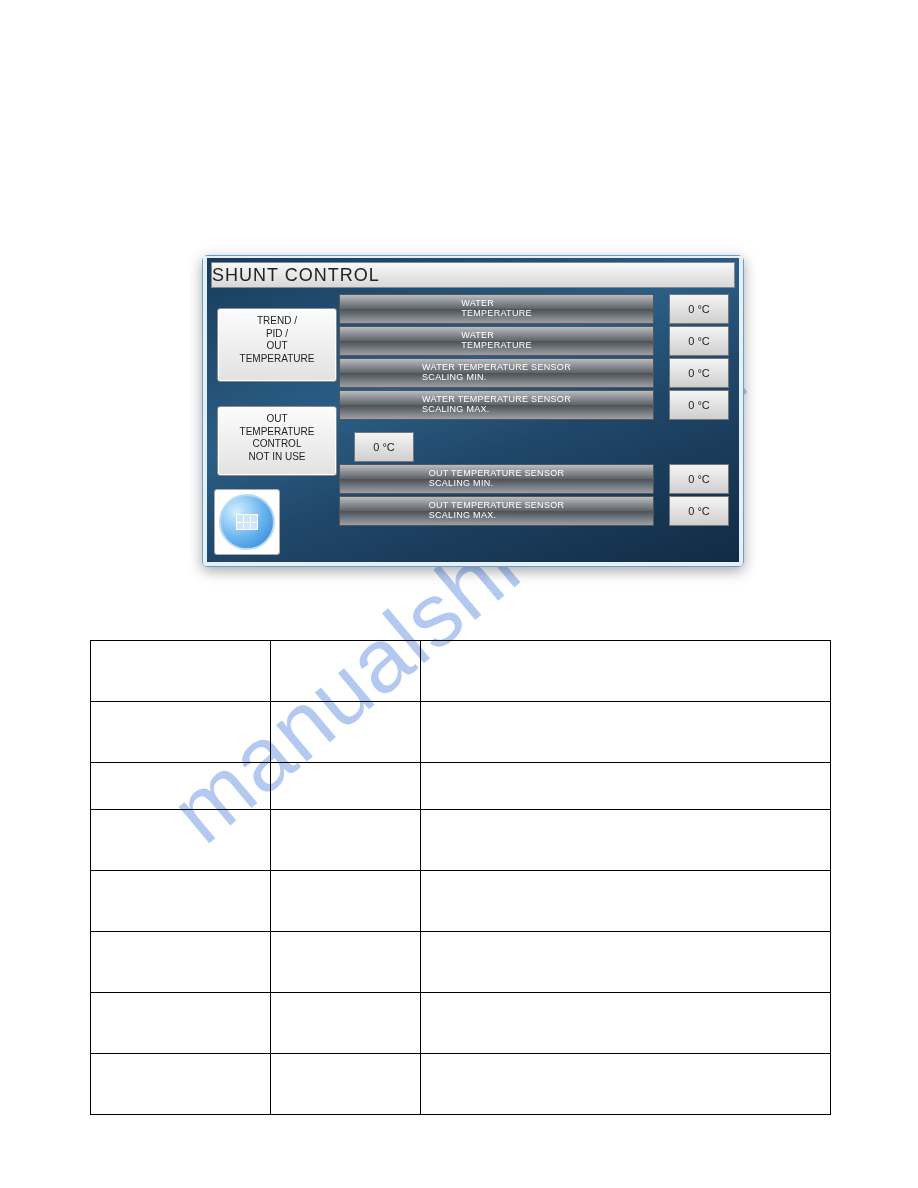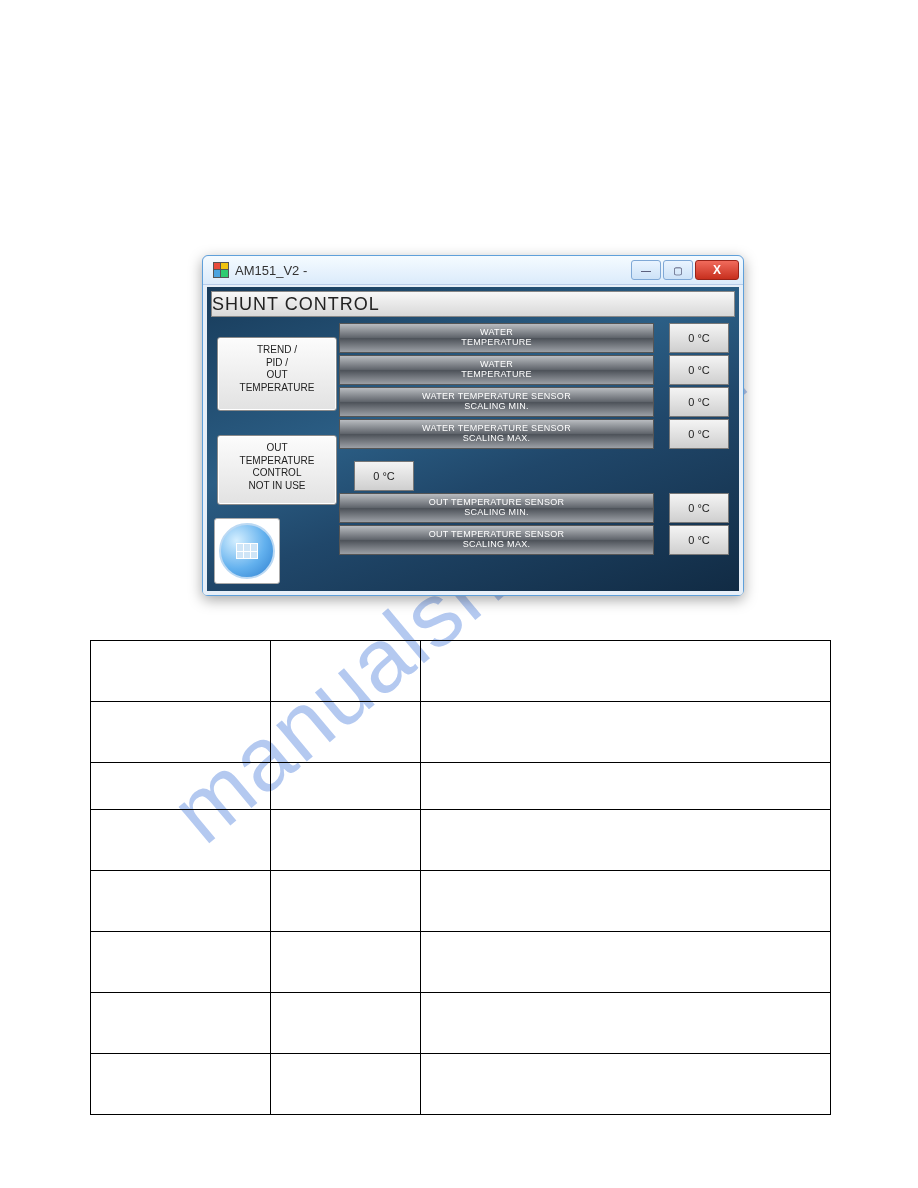--- a/index.html
+++ b/index.html
@@ -151,21 +151,21 @@
     display:flex;
     height: 30px;
     margin-bottom: 2px;
   }
   .lbl {
     flex: 1;
     background: linear-gradient(#b9bcc0 0%, #61666d 48%, #4e535a 52%, #9ca0a6 100%);
     color:#fff;
     font-size:9px;
     display:flex; align-items:center; justify-content:center;
-    text-align:center;
+    text-align:left;
     white-space: pre-line;
     line-height:1.1;
     border:1px solid #555;
     letter-spacing:.3px;
   }
   .val {
     width: 58px;
     margin-left: 15px;
     background: linear-gradient(#f4f4f4,#cfcfcf);
     border:1px solid #777;
@@ -192,34 +192,20 @@
   table.doc col.c2 { width: 150px; }
   table.doc col.c3 { width: 410px; }
   table.doc tr.short td { height: 44px; }
 </style>
 </head>
 <body>
 
 <div class="watermark">manualshive.com</div>
 
 <div class="window">
-  <div class="titlebar">
-    <span class="app-icon">
-      <span class="sq r"></span>
-        <span class="sq y"></span>
-        <span class="sq b"></span>
-        <span class="sq g"></span>
-    </span>
-    <span class="window-title">AM151_V2 -</span>
-    <div class="caption-btns">
-      <div>—</div>
-      <div>▢</div>
-      <div class="close">X</div>
-    </div>
-  </div>
   <div class="client">
     <div class="panel-title">SHUNT CONTROL</div>
     <div class="body">
 
       <div class="sidebtn a">TREND /
 PID /
 OUT
 TEMPERATURE</div>
       <div class="sidebtn b">OUT
 TEMPERATURE

